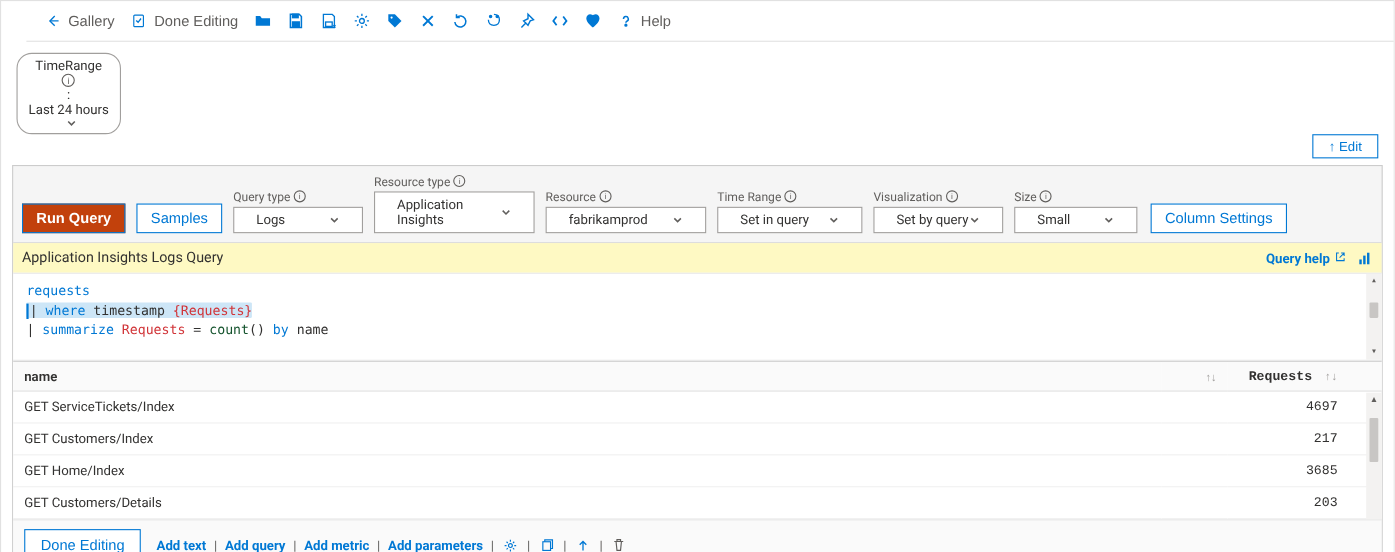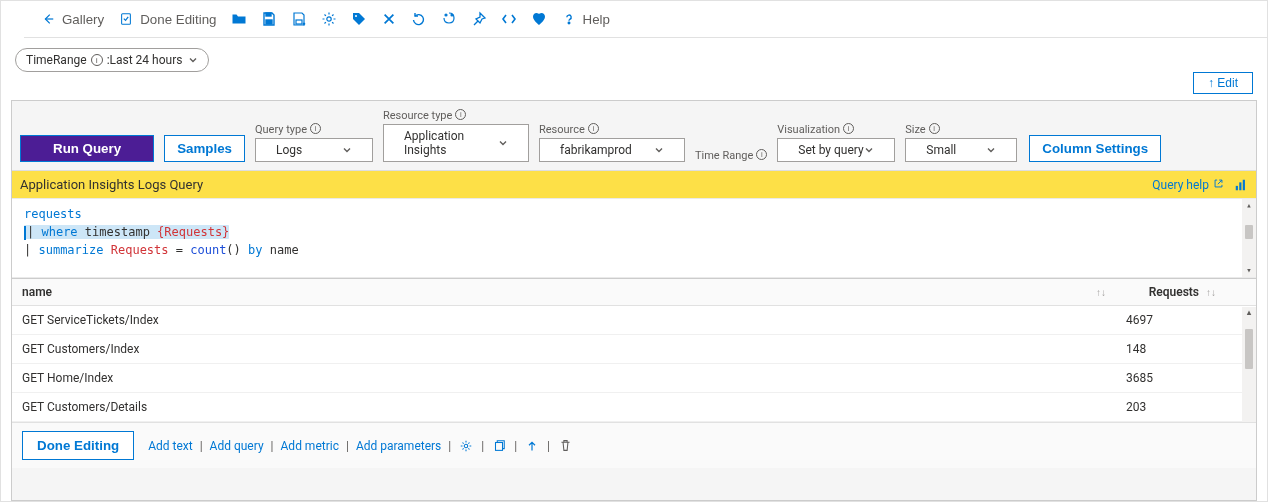--- a/index.html
+++ b/index.html
@@ -57,20 +57,21 @@
   }
   .pill {
     display: inline-flex;
     align-items: center;
     border: 1px solid #a19f9d;
     border-radius: 14px;
     padding: 4px 10px;
     font-size: 12px;
     cursor: pointer;
     background: #fff;
+    flex-direction: column;
   }
   .pill .strong { font-weight: 400; }
   .pill .info-icon {
     width: 10px; height: 10px; border: 1px solid #605e5c; border-radius: 50%;
     display: inline-flex; align-items: center; justify-content: center;
     font-size: 8px; color: #605e5c; margin: 0 4px;
   }
   .pill .chev { margin-left: 6px; }
 
   
@@ -100,33 +101,33 @@
   }
   .query-toolbar {
     display: flex;
     align-items: flex-end;
     gap: 10px;
     padding: 8px 8px;
     border-bottom: 1px solid #ddd;
     flex-wrap: nowrap;
   }
   .btn-primary {
-    background: #4c1d95;
+    background: #c2410c;
     color: #fff;
     border: 1px solid #0078d4;
-    padding: 5px 32px;
+    padding: 5px 12px;
     font-weight: 600;
     cursor: pointer;
   }
   .btn-outline {
     background: #fff;
     color: #0078d4;
     border: 1px solid #0078d4;
     padding: 5px 12px;
-    font-weight: 700;
+    font-weight: 400;
     cursor: pointer;
   }
   .field {
     display: flex;
     flex-direction: column;
     gap: 2px;
   }
   .field-label {
     font-size: 11px;
     color: #605e5c;
@@ -160,29 +161,29 @@
   .col-settings-wrap {
     margin-left: 2px;
   }
 
   
   .query-title-row {
     display: flex;
     align-items: center;
     justify-content: space-between;
     padding: 6px 8px;
-    background: #fde047;
+    background: #fef9c3;
   }
   .query-title { font-size: 13px; color: #323130; }
   .query-help-links {
     display: flex;
     align-items: center;
     gap: 10px;
   }
-  .link { color: #0078d4; cursor: pointer; display: inline-flex; align-items: flex-start; gap: 4px; }
+  .link { color: #0078d4; cursor: pointer; display: inline-flex; align-items: flex-start; gap: 4px; font-weight: bold; }
 
   
   .editor-wrap {
     position: relative;
     background: #fff;
     border-top: 1px solid #eaeaea;
     border-bottom: 1px solid #eaeaea;
     padding: 6px 8px 18px 12px;
     font-family: Consolas, Menlo, monospace;
     font-size: 12px;
@@ -192,21 +193,21 @@
     position: absolute;
     right: 0; top: 0; bottom: 0; width: 14px;
     background: #f3f2f1;
     display: flex; flex-direction: column; align-items: center; justify-content: space-between;
     font-size: 9px; color: #605e5c;
   }
   .editor-wrap .scrollbar-v .thumb {
     width: 8px; height: 14px; background: #c8c6c4; border-radius: 1px; margin-top: 12px;
   }
   .kw { color: #0078d4; }
-  .fn { color: #1d4ed8; }
+  .fn { color: #14532d; }
   .ident { color: #323130; }
   .field-name { color: #d13438; }
   .param { color: #d13438; }
   .hl-bg {
     background: #cde6f7;
     border-radius: 1px;
     padding: 0 0;
   }
   .cursor-bar {
     display: inline-block;
@@ -234,39 +235,39 @@
     padding: 6px 10px;
     border-bottom: 1px solid #e1e1e1;
     background: #fafafa;
   }
   thead th.num { text-align: right; }
   tbody td {
     padding: 7px 10px;
     border-bottom: 1px solid #f0f0f0;
     font-size: 12px;
   }
-  tbody td.num { text-align: left; }
+  tbody td.num { text-align: right; }
   .sort-icon {
     color: #a19f9d;
     font-size: 10px;
     margin-left: 4px;
   }
   .table-scroll-v {
     position: absolute;
     right: 0; top: 28px; bottom: 0; width: 14px;
     background: #f3f2f1;
     display: flex; flex-direction: column; align-items: center;
     font-size: 9px; color: #605e5c;
   }
   .table-scroll-v .thumb {
     width: 8px; height: 40px; background: #c8c6c4; border-radius: 1px; margin-top: 12px;
   }
   .col-name { width: auto; }
   .col-sort-ind { width: 40px; text-align: right; }
-  .col-req { width: 90px; text-align: right; padding-right: 40px !important; }
+  .col-req { width: 90px; text-align: right; padding-right: 40px !important; font-family: Liberation Mono, monospace; }
   
 
   
   .footer-actions {
     border-top: 1px solid #e1e1e1;
     padding: 8px 10px 8px 10px;
     background: #fafafa;
     display: flex;
     align-items: center;
     gap: 4px;
@@ -469,20 +470,28 @@
                 <path d="M2 3.5 5 6.5 8 3.5"></path>
               </svg>
             </span>
         </div>
       </div>
 
       <div class="field">
         <div class="field-label">
           <span>Time Range</span>
           <span class="info-icon">i</span>
+        </div>
+        <div class="dropdown w-130">
+          <span>Set in query</span>
+          <span class="chev">
+              <svg class="chev-svg" viewBox="0 0 10 10" fill="none" stroke="#605e5c" stroke-width="1.4">
+                <path d="M2 3.5 5 6.5 8 3.5"></path>
+              </svg>
+            </span>
         </div>
       </div>
 
       <div class="field">
         <div class="field-label">
           <span>Visualization</span>
           <span class="info-icon">i</span>
         </div>
         <div class="dropdown w-100">
           <span>Set by query</span>
@@ -580,21 +589,21 @@
         </thead>
         <tbody id="table-body">
             <tr>
               <td>GET ServiceTickets/Index</td>
               <td class="col-sort-ind"></td>
               <td class="num col-req">4697</td>
             </tr>
             <tr>
               <td>GET Customers/Index</td>
               <td class="col-sort-ind"></td>
-              <td class="num col-req">148</td>
+              <td class="num col-req">217</td>
             </tr>
             <tr>
               <td>GET Home/Index</td>
               <td class="col-sort-ind"></td>
               <td class="num col-req">3685</td>
             </tr>
             <tr>
               <td>GET Customers/Details</td>
               <td class="col-sort-ind"></td>
               <td class="num col-req">203</td>

